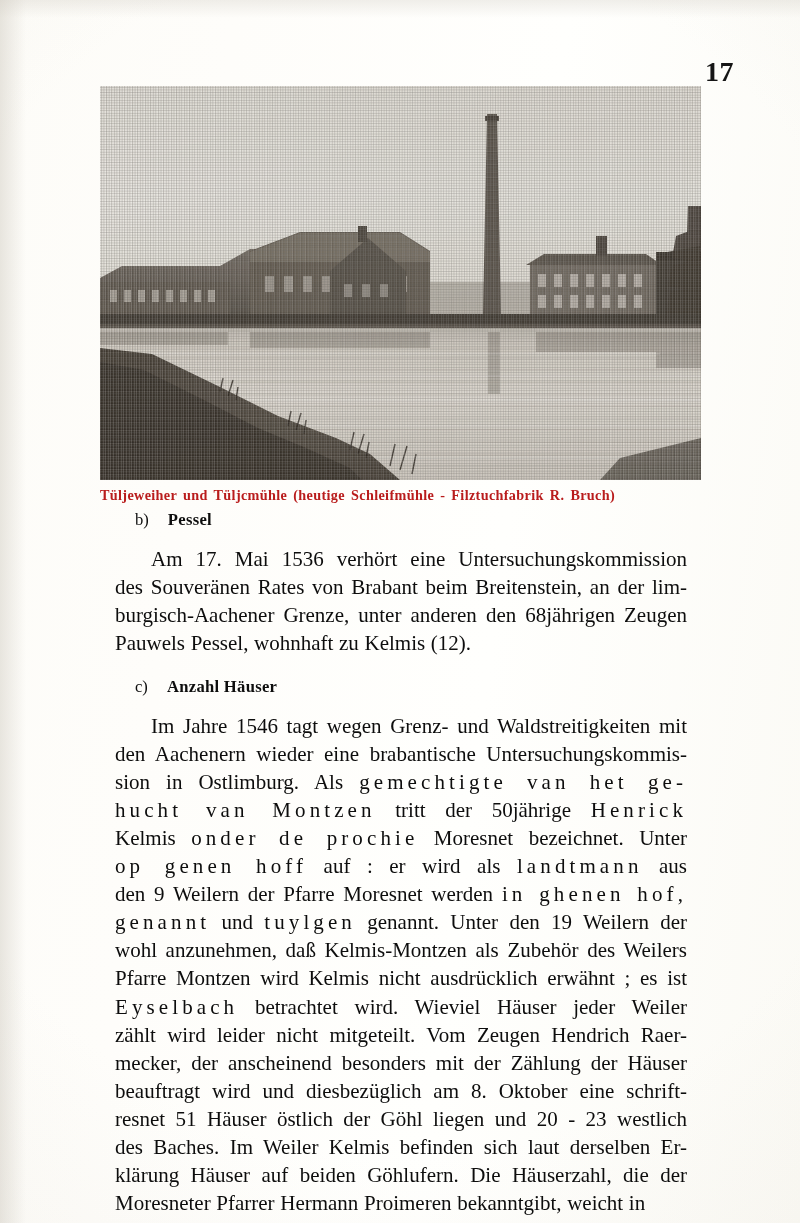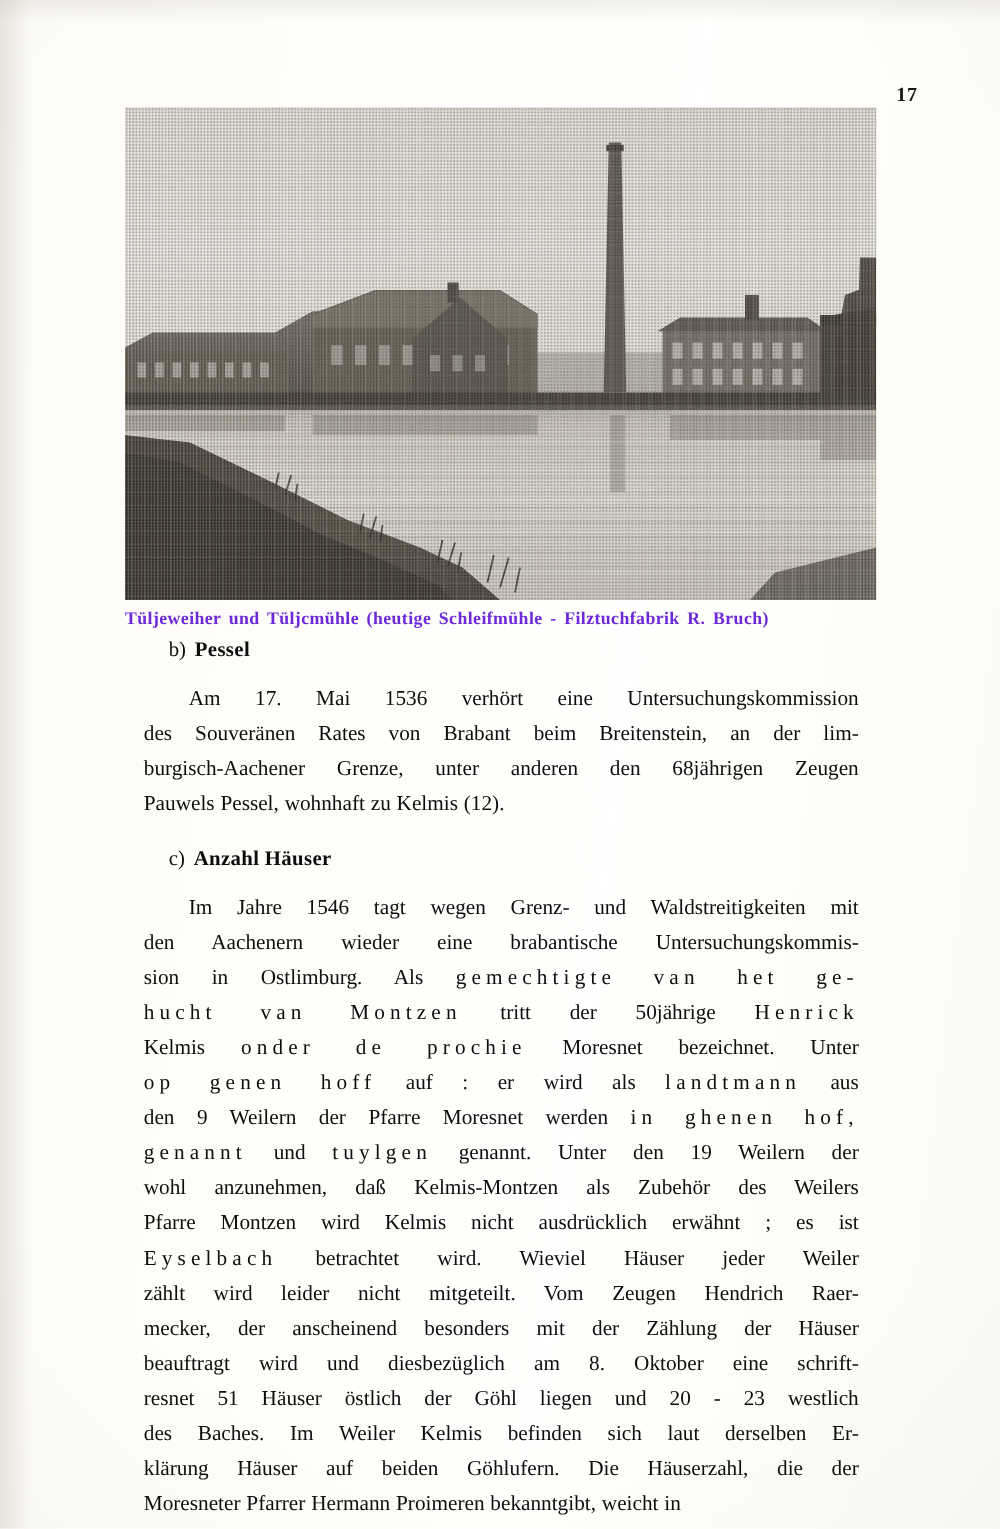--- a/index.html
+++ b/index.html
@@ -31,23 +31,23 @@
   }
   .edge-shadow-top {
     position: absolute; left: 0; top: 0; height: 18px; width: 100%;
     background: linear-gradient(180deg, rgba(205,200,190,0.30), rgba(205,200,190,0));
     pointer-events: none;
   }
 
   
   .folio {
     position: absolute;
-    top: 68px;
+    top: 56px;
     right: 66px;
-    font-size: 16px;
+    font-size: 28px;
     font-weight: bold;
     color: #151515;
     letter-spacing: 0.5px;
     font-family: "Liberation Serif", serif;
   }
 
   
   .photo-figure {
     position: absolute;
     left: 100px;
@@ -92,21 +92,21 @@
 
   
   .caption {
     position: absolute;
     left: 100px;
     top: 487px;
     width: 612px;
     font-family: "Liberation Serif", "DejaVu Serif", serif;
     font-weight: bold;
     font-size: 14.2px;
-    color: #6d28d9;
+    color: #b91c1c;
     letter-spacing: 0.35px;
     word-spacing: 2.2px;
     white-space: nowrap;
   }
 
   
   .col {
     position: absolute;
     left: 115px;
     top: 512px;
@@ -114,28 +114,28 @@
     color: #0d0d0d;
   }
 
   .subhead {
     font-size: 16.6px;
     line-height: 1.0;
     margin: 0 0 2px 20px;
     white-space: nowrap;
   }
   .subhead .marker { font-weight: normal; }
-  .subhead .title  { font-weight: bold; letter-spacing: 0.3px; margin-left: 7px; }
+  .subhead .title  { font-weight: bold; letter-spacing: 0.3px; margin-left: 19px; }
 
   .gap-b { height: 14px; }
   .gap-c { height: 22px; }
 
   .para {
     margin: 0;
-    font-size: 17px;
+    font-size: 21px;
     line-height: 28.1px;
     text-align: justify;
     text-align-last: left;
     hyphens: none;
     word-spacing: 0.4px;
   }
 
   
   .sp {
     letter-spacing: 4.1px;

